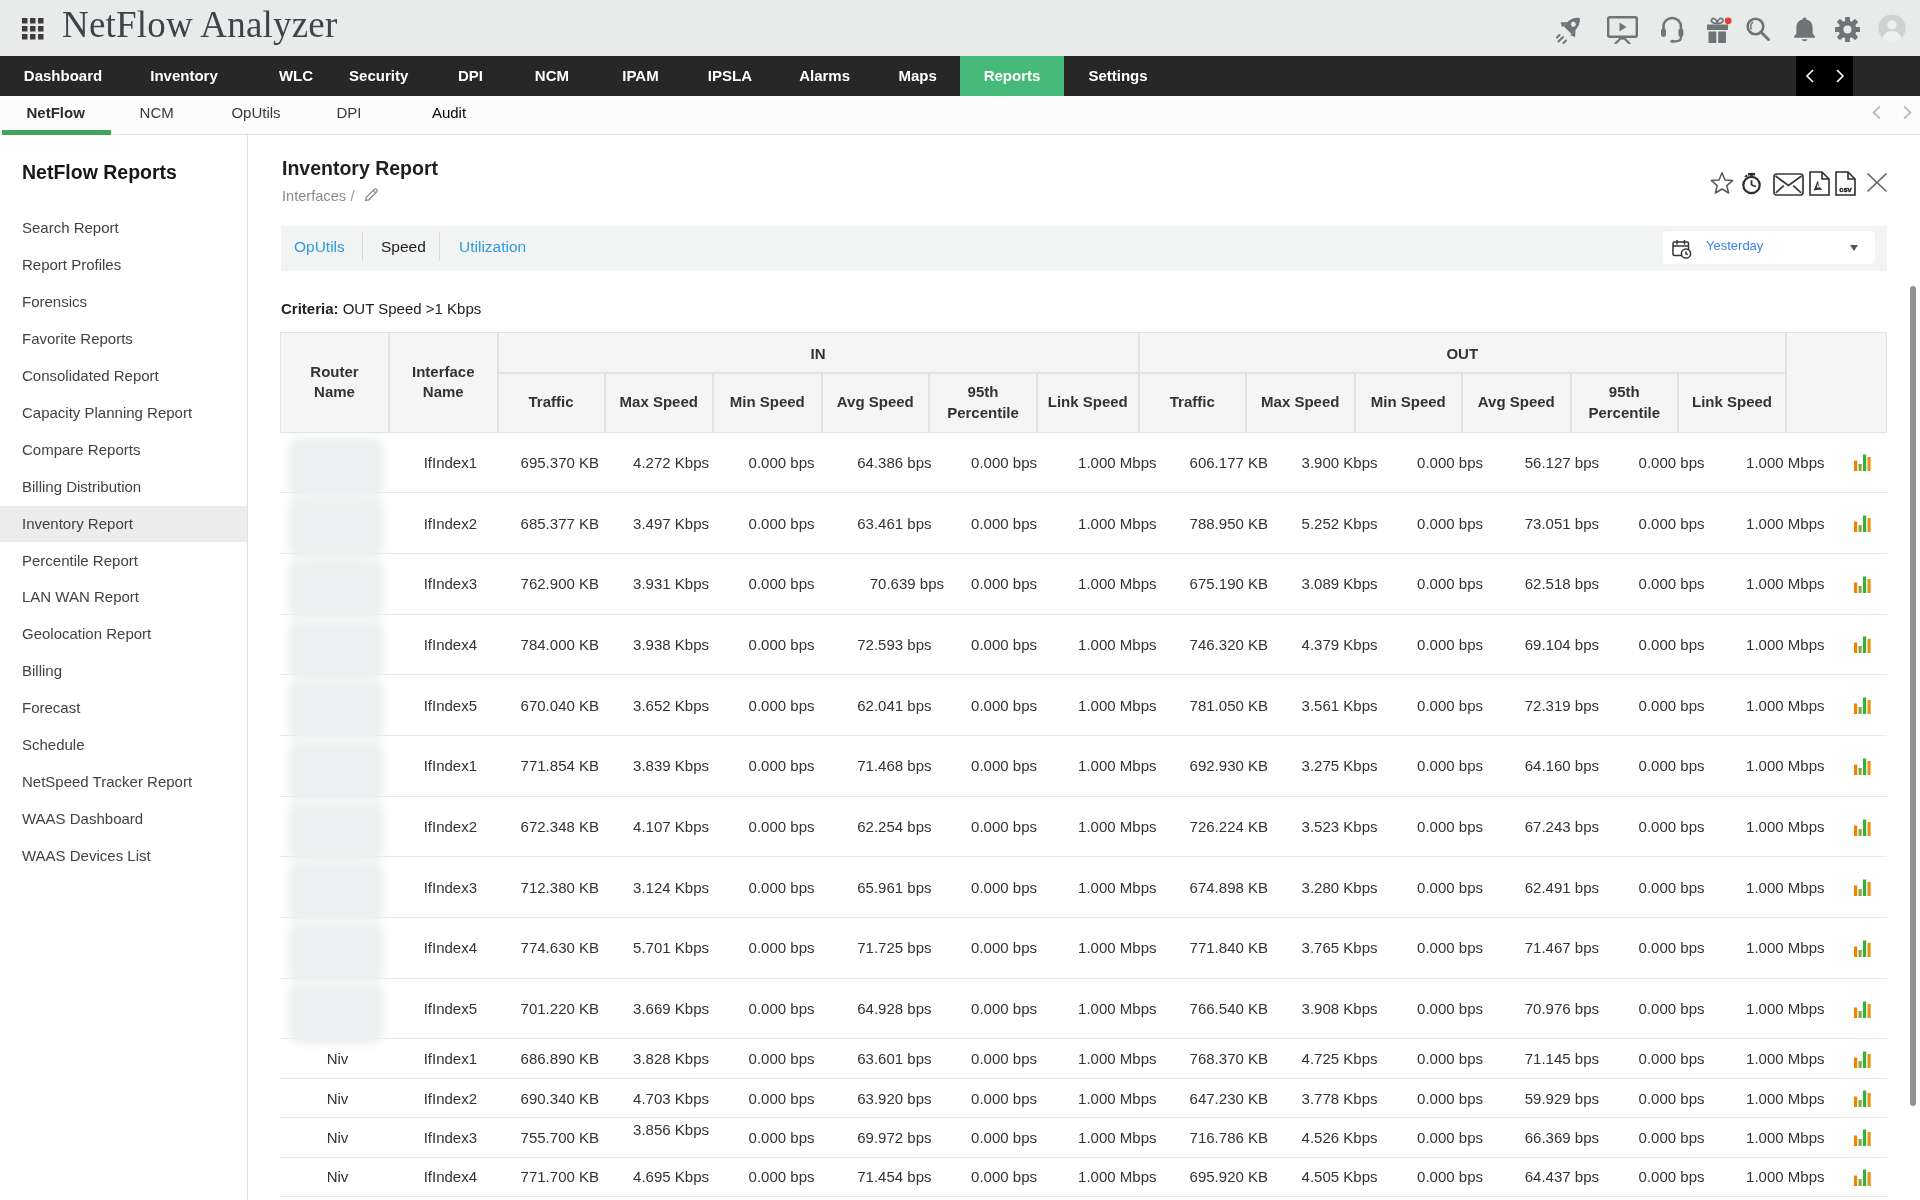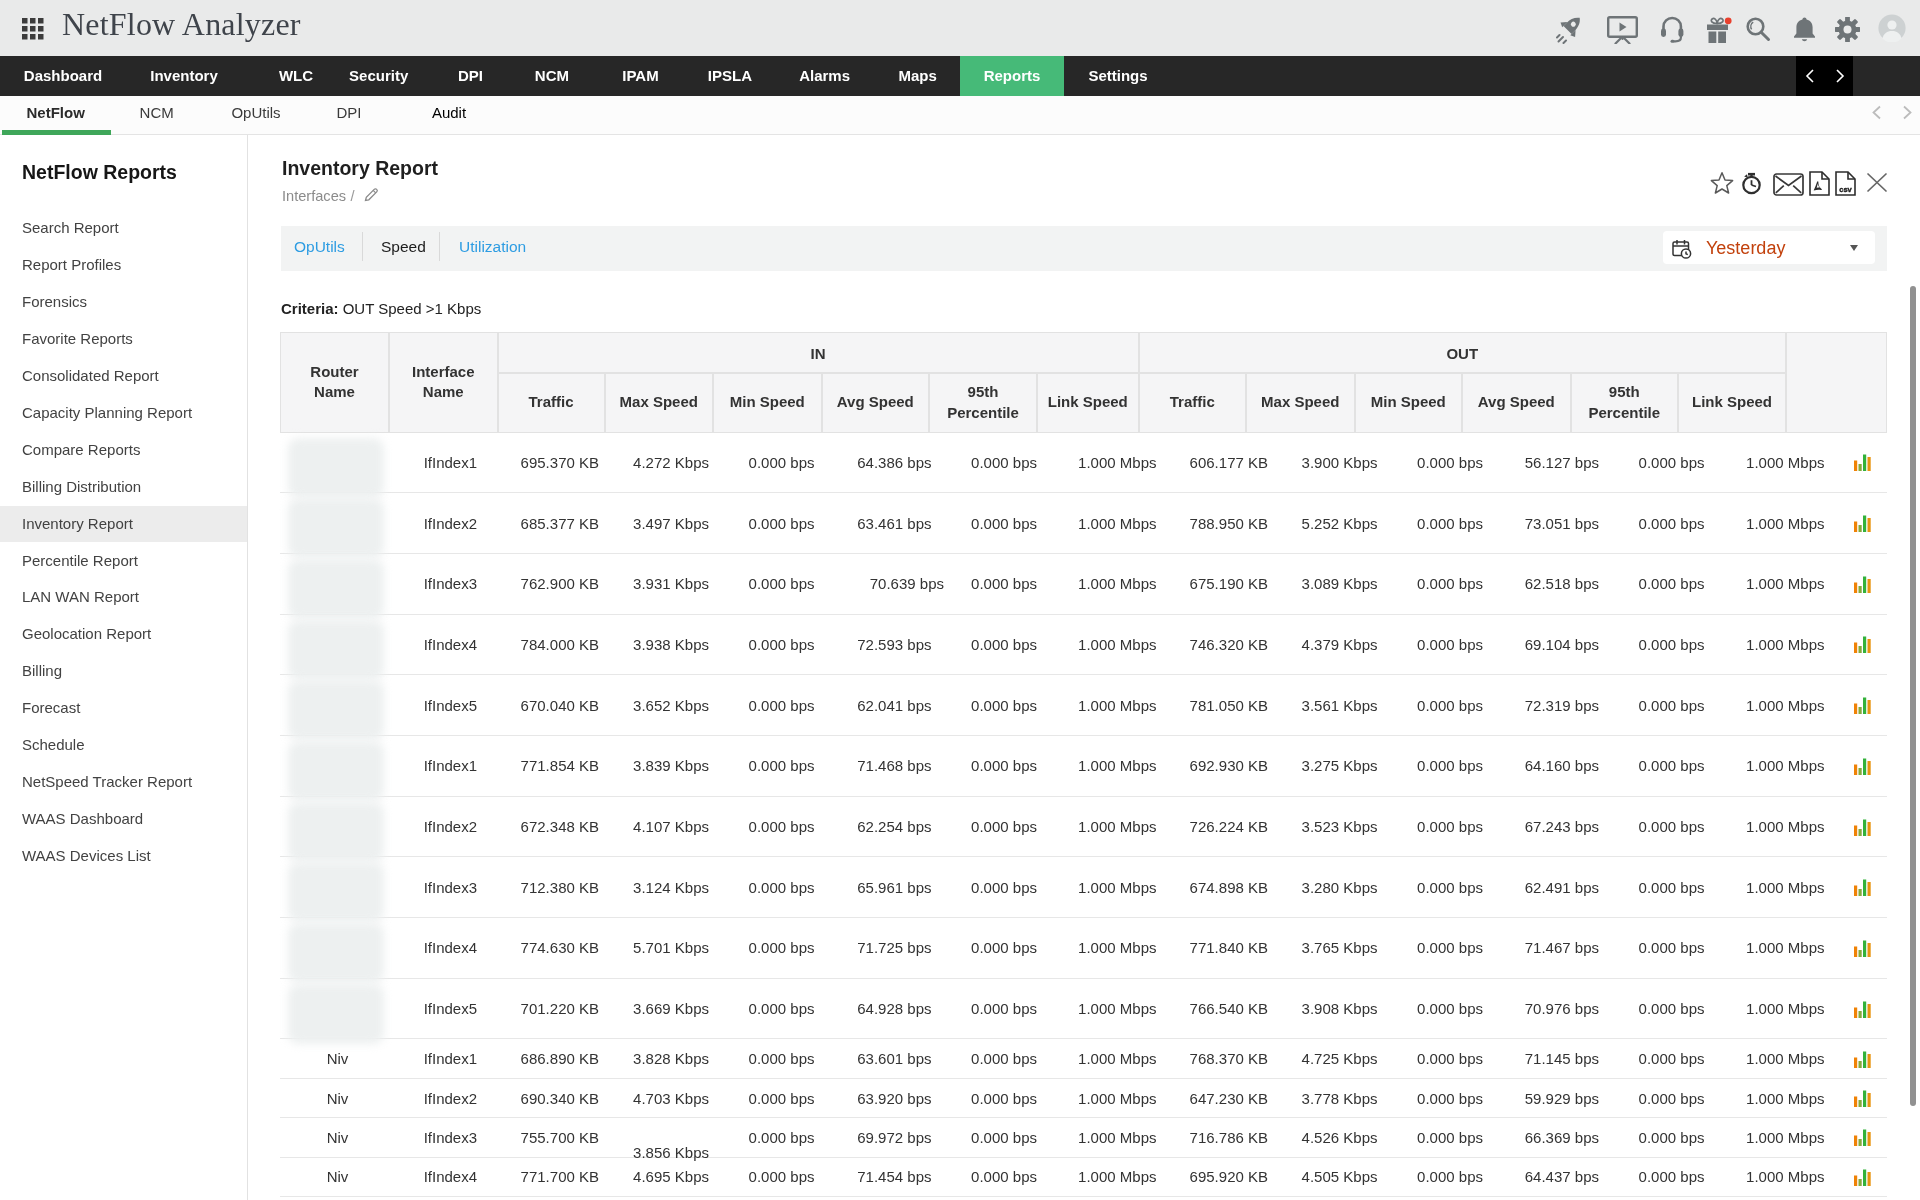--- a/index.html
+++ b/index.html
@@ -24,21 +24,21 @@
       <rect x="0" y="0" width="5.5" height="5.5" fill="#3c3c3c"></rect>
       <rect x="8" y="0" width="5.5" height="5.5" fill="#3c3c3c"></rect>
       <rect x="16" y="0" width="5.5" height="5.5" fill="#3c3c3c"></rect>
       <rect x="0" y="8" width="5.5" height="5.5" fill="#3c3c3c"></rect>
       <rect x="8" y="8" width="5.5" height="5.5" fill="#3c3c3c"></rect>
       <rect x="16" y="8" width="5.5" height="5.5" fill="#3c3c3c"></rect>
       <rect x="0" y="16" width="5.5" height="5.5" fill="#3c3c3c"></rect>
       <rect x="8" y="16" width="5.5" height="5.5" fill="#3c3c3c"></rect>
       <rect x="16" y="16" width="5.5" height="5.5" fill="#3c3c3c"></rect>
     </svg>
-<div class="abs" style="left:62px;top:0;height:56px;line-height:49px;font-family:'Liberation Serif',serif;font-size:32px;color:#3f444b;letter-spacing:0.2px">NetFlow Analyzer</div>
+<div class="abs" style="left:62px;top:0;height:56px;line-height:49px;font-family:'Liberation Serif',serif;font-size:37px;color:#3f444b;letter-spacing:0.2px">NetFlow Analyzer</div>
 <svg class="abs" style="left:1556px;top:14px" width="29" height="30" viewBox="0 0 29 30">
 <g transform="rotate(45 14.5 13)" fill="#6e7477">
 <path d="M14.5 0 C18.6 3 20.2 7.8 20.2 12.2 L20.2 17.2 L8.8 17.2 L8.8 12.2 C8.8 7.8 10.4 3 14.5 0 Z"></path>
 <path d="M8.8 11.5 L4.2 16.8 L8.8 19 Z"></path>
         <path d="M20.2 11.5 L24.8 16.8 L20.2 19 Z"></path>
 <circle cx="14.5" cy="9" r="2.5" fill="#e9eaea"></circle>
       </g>
 <g stroke="#6e7477" stroke-width="2" stroke-linecap="round">
 <line x1="2.5" y1="27.5" x2="7" y2="23"></line>
         <line x1="7.5" y1="29" x2="10" y2="26.5"></line>
@@ -205,21 +205,21 @@
 <div class="abs" style="left:459px;top:238px;width:120px;font-size:15.5px;color:#2d9ce2">Utilization</div>
 <div class="abs" style="left:1663px;top:230.5px;width:212px;height:33.5px;background:#fff;border-radius:4px"></div>
 <svg class="abs" style="left:1672px;top:239px" width="20" height="20" viewBox="0 0 20 20" fill="none" stroke="#333" stroke-width="1.5">
 <rect x="1" y="3" width="15.5" height="13.5" rx="1.5"></rect>
 <path d="M5 1 L5 5.5"></path>
     <path d="M12.5 1 L12.5 5.5"></path>
     <path d="M1 7 L16.5 7"></path>
 <circle cx="14" cy="14.5" r="4.6" fill="#fff"></circle>
     <path d="M14 12.5 L14 14.8 L15.8 15.6"></path>
   </svg>
-<div class="abs" style="left:1706px;top:238px;font-size:18px;color:#c2410c">Yesterday</div>
+<div class="abs" style="left:1706px;top:238px;font-size:13px;color:#3b82f6">Yesterday</div>
 <div class="abs" style="left:1850px;top:244.5px;width:0;height:0;border-left:4.6px solid transparent;border-right:4.6px solid transparent;border-top:6.5px solid #555"></div>
 <div class="abs" style="left:281px;top:300px;font-size:15px;color:#222"><b>Criteria:</b> OUT Speed &gt;1 Kbps</div>
 <div class="hdrcell" style="left:280px;top:332px;width:109px;height:100.5px">Router<br>Name</div>
 <div class="hdrcell" style="left:389px;top:332px;width:108.5px;height:100.5px">Interface<br>Name</div>
 <div class="hdrcell" style="left:497.5px;top:332px;width:641.0px;height:40.5px">
     <span style="position:relative;top:2px">IN</span>
   </div>
 <div class="hdrcell" style="left:1138.5px;top:332px;width:647.5px;height:40.5px">
     <span style="position:relative;top:2px">OUT</span>
   </div>
@@ -497,21 +497,21 @@
 <rect x="0" y="6.5" width="3.2" height="10.5" fill="#ef8206"></rect>
 <rect x="4.5" y="10" width="3.2" height="7" fill="#86a93b"></rect>
 <rect x="9" y="0.5" width="3.2" height="16.5" fill="#33b13a"></rect>
 <rect x="13.5" y="3" width="3.2" height="14" fill="#e89410"></rect>
     </svg>
 </div>
 <div class="row" style="top:1118.3px;height:39.4px">
 <span class="cell" style="left:3px;width:109px;text-align:center;top:10.7px">Niv</span>
 <span class="cell" style="right:1410px;top:10.7px">IfIndex3</span>
 <span class="cell" style="right:1288px;top:10.7px">755.700 KB</span>
-<span class="cell" style="right:1178px;top:26px">3.856 Kbps</span>
+<span class="cell" style="right:1178px;top:3px">3.856 Kbps</span>
 <span class="cell" style="right:1072.5px;top:10.7px">0.000 bps</span>
 <span class="cell" style="right:955.5px;top:10.7px">69.972 bps</span>
 <span class="cell" style="right:850px;top:10.7px">0.000 bps</span>
 <span class="cell" style="right:730.5px;top:10.7px">1.000 Mbps</span>
 <span class="cell" style="right:619px;top:10.7px">716.786 KB</span>
 <span class="cell" style="right:509.5px;top:10.7px">4.526 Kbps</span>
 <span class="cell" style="right:404px;top:10.7px">0.000 bps</span>
 <span class="cell" style="right:288px;top:10.7px">66.369 bps</span>
 <span class="cell" style="right:182.5px;top:10.7px">0.000 bps</span>
 <span class="cell" style="right:62.5px;top:10.7px">1.000 Mbps</span>

